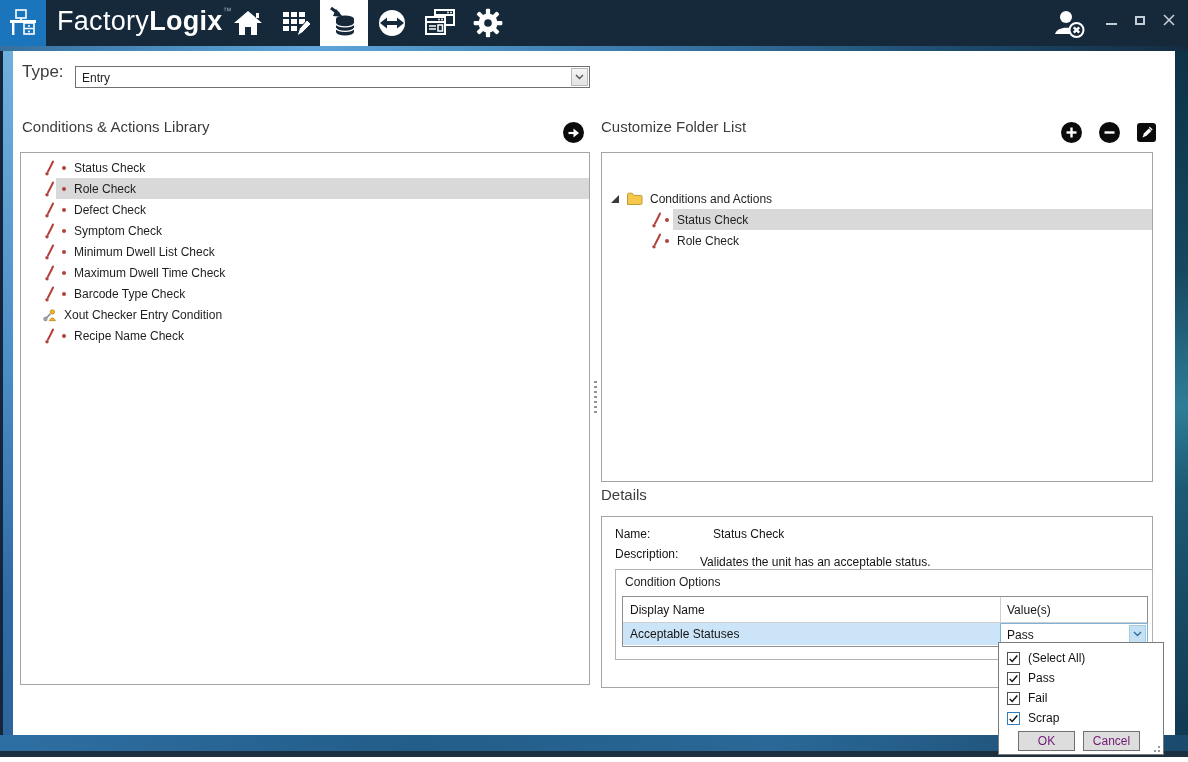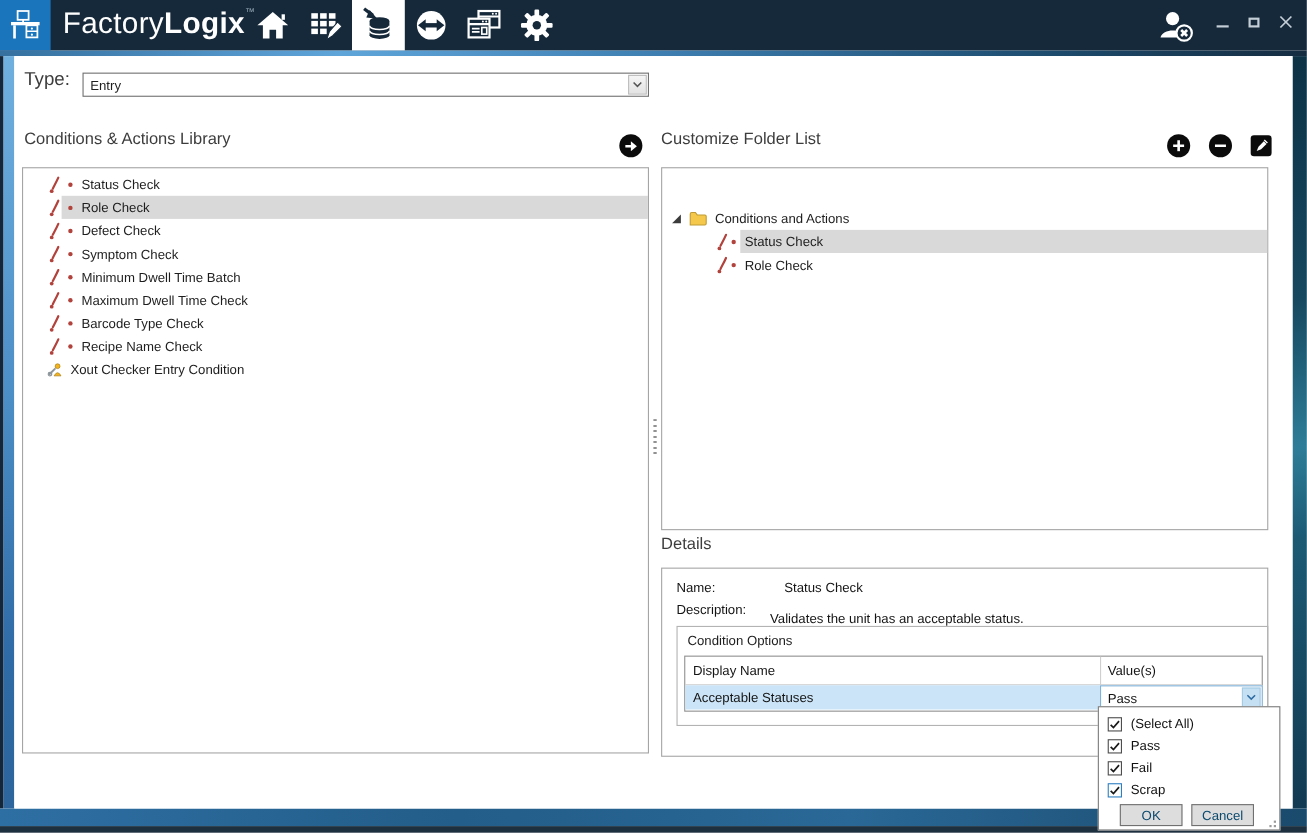--- a/index.html
+++ b/index.html
@@ -101,21 +101,21 @@
   .value-cell { position:absolute; left:377px; top:0; width:148px; height:22px; background:#fff; border:1px solid #7fb2d9; }
   .value-text { position:absolute; left:6px; top:4px; }
   .cell-chevron { position:absolute; right:1px; top:1px; width:17px; height:18px; background:#c5e0f2;
                   border:1px solid #a6cbe5; display:flex; align-items:center; justify-content:center; cursor:pointer; }
 
   
   .popup { position:absolute; left:998px; top:642px; width:166px; height:113px; background:#fff; border:1px solid #7a7a7a; z-index:50; }
   .popup-item { position:absolute; left:8px; height:20px; display:flex; align-items:center; gap:8px; font-size:12px; color:#111; }
   .cb { width:13px; height:13px; background:#fff; border:1px solid #4d4d4d; display:flex; align-items:center; justify-content:center; flex:none; }
   .cb.focused { border-color:#2d7fc1; }
-  .pbtn { position:absolute; width:57px; height:20px; background:#ddd; border:1px solid #707070; font-size:12px; color:#0c4a6e;
+  .pbtn { position:absolute; width:57px; height:20px; background:#ddd; border:1px solid #707070; font-size:12px; color:#701a75;
           display:flex; align-items:center; justify-content:center; cursor:pointer; }
   #ok-btn { left:19px; top:88px; }
   #cancel-btn { left:84px; top:88px; }
   .grip { position:absolute; right:3px; bottom:2px; width:7px; height:7px; }
   .grip i { position:absolute; width:2px; height:2px; background:#9a9a9a; }
   .grip i:nth-child(1){ right:0; bottom:0; } .grip i:nth-child(2){ right:4px; bottom:0; } .grip i:nth-child(3){ right:0; bottom:4px; }
 </style>
 </head>
 <body>
 
@@ -303,62 +303,62 @@
           <span>Symptom Check</span>
         </span>
     </div>
     <div class="lib-row">
       <svg class="cicon" viewBox="0 0 13 16">
           <path d="M10 1.5 C8.5 5 6.5 8.5 5 11.5" stroke="#b2423c" stroke-width="2" stroke-linecap="round" fill="none"></path>
           <circle cx="4" cy="13.8" r="1.7" fill="#b2423c"></circle>
         </svg>
       <span class="wrap">
           <span class="bullet"></span>
-          <span>Minimum Dwell Time Batch</span>
+          <span>Minimum Dwell List Check</span>
         </span>
     </div>
     <div class="lib-row">
       <svg class="cicon" viewBox="0 0 13 16">
           <path d="M10 1.5 C8.5 5 6.5 8.5 5 11.5" stroke="#b2423c" stroke-width="2" stroke-linecap="round" fill="none"></path>
           <circle cx="4" cy="13.8" r="1.7" fill="#b2423c"></circle>
         </svg>
       <span class="wrap">
           <span class="bullet"></span>
           <span>Maximum Dwell Time Check</span>
         </span>
     </div>
     <div class="lib-row">
       <svg class="cicon" viewBox="0 0 13 16">
           <path d="M10 1.5 C8.5 5 6.5 8.5 5 11.5" stroke="#b2423c" stroke-width="2" stroke-linecap="round" fill="none"></path>
           <circle cx="4" cy="13.8" r="1.7" fill="#b2423c"></circle>
         </svg>
       <span class="wrap">
           <span class="bullet"></span>
           <span>Barcode Type Check</span>
-        </span>
-    </div>
-    <div class="lib-row">
-      <svg class="cicon" viewBox="0 0 13 16">
-          <path d="M10 1.5 C8.5 5 6.5 8.5 5 11.5" stroke="#b2423c" stroke-width="2" stroke-linecap="round" fill="none"></path>
-          <circle cx="4" cy="13.8" r="1.7" fill="#b2423c"></circle>
-        </svg>
-      <span class="wrap">
-          <span class="bullet"></span>
-          <span>Recipe Name Check</span>
         </span>
     </div>
     <div class="lib-row">
       <svg class="cicon" viewBox="0 0 16 16">
         <path d="M2.6 13 L8.5 7.2" stroke="#8d959c" stroke-width="2.2" stroke-linecap="round"></path>
         <circle cx="3" cy="13" r="2" fill="none" stroke="#8d959c" stroke-width="1.4"></circle>
         <circle cx="11.5" cy="4.2" r="2.7" fill="#f3b41e" stroke="#a87b12" stroke-width="0.8"></circle>
         <path d="M7.6 15 Q11.5 8 15.4 15 Z" fill="#f3b41e" stroke="#a87b12" stroke-width="0.8"></path>
       </svg>
       <span class="wrap" style="padding-left:8px;">
           <span>Xout Checker Entry Condition</span>
+        </span>
+    </div>
+    <div class="lib-row">
+      <svg class="cicon" viewBox="0 0 13 16">
+          <path d="M10 1.5 C8.5 5 6.5 8.5 5 11.5" stroke="#b2423c" stroke-width="2" stroke-linecap="round" fill="none"></path>
+          <circle cx="4" cy="13.8" r="1.7" fill="#b2423c"></circle>
+        </svg>
+      <span class="wrap">
+          <span class="bullet"></span>
+          <span>Recipe Name Check</span>
         </span>
     </div>
   </div>
 
   <div class="splitter"></div>
 
   <div class="panel-title" id="folders-title">Customize Folder List</div>
   <div class="round-btn" id="add-btn">
     <svg width="11" height="11" viewBox="0 0 11 11">
         <line x1="5.5" y1="0.5" x2="5.5" y2="10.5" stroke="#fff" stroke-width="2.4"></line>

